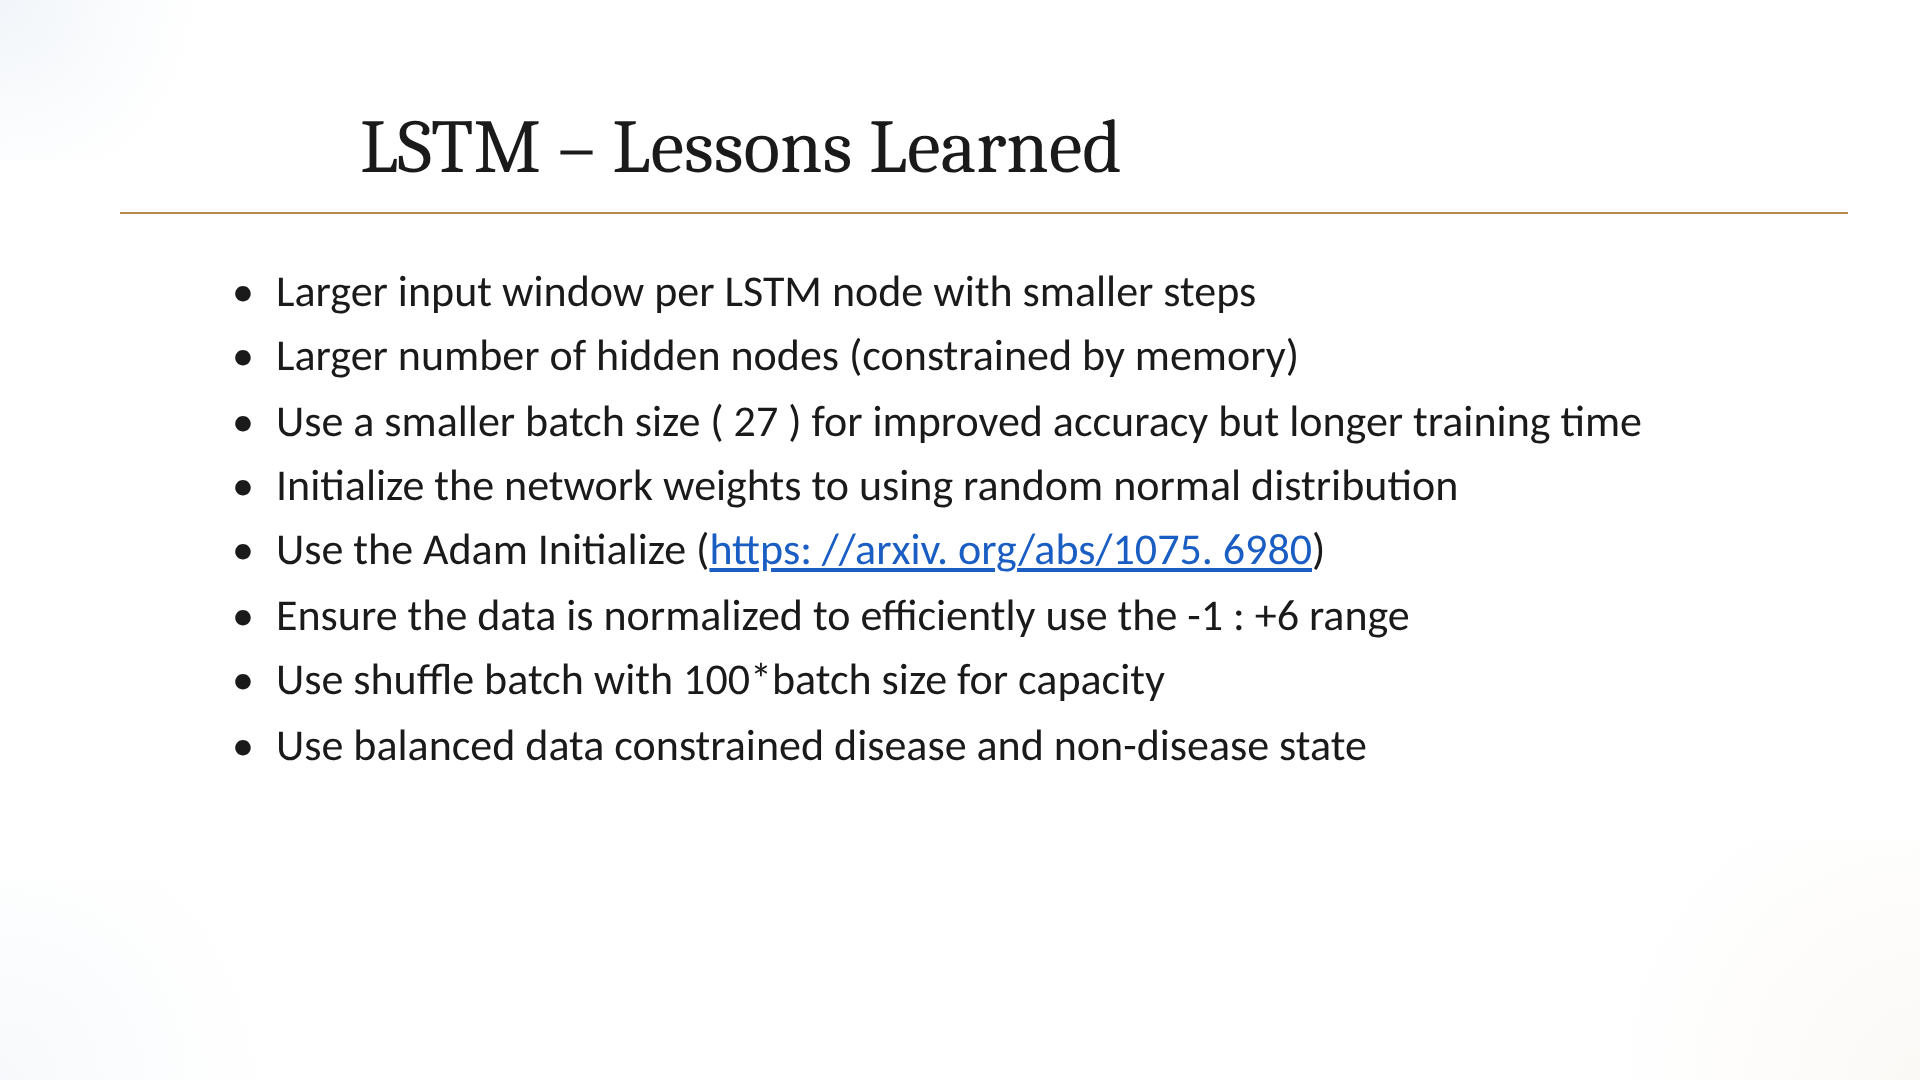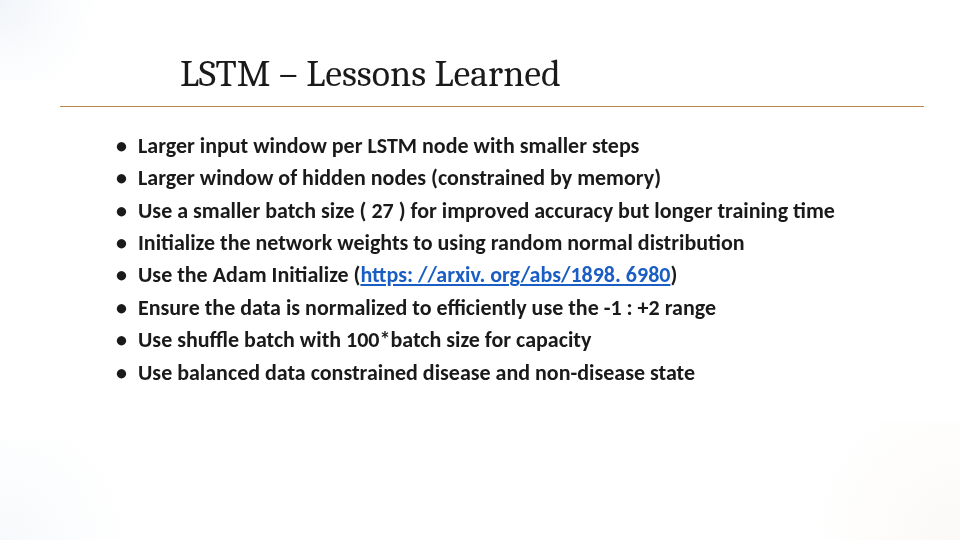--- a/index.html
+++ b/index.html
@@ -48,21 +48,20 @@
   .rule {
     border: none;
     border-top: 1px solid #b88a4a;
     margin: 0 0 24px 0;
     width: 100%;
   }
   .bullets {
     list-style: none;
     padding-left: 56px;
     padding-right: 20px;
-    font-weight: bold;
   }
   .bullets > li {
     position: relative;
     font-size: 22px;
     line-height: 1.38;
     color: #1a1a1a;
     padding-left: 22px;
     margin-bottom: 2px;
   }
   .bullets > li::before {
@@ -86,22 +85,22 @@
 <div class="bg-corner-bl"></div>
 <div class="bg-corner-br"></div>
 
 <div class="slide">
 
   <h1 class="title">LSTM – Lessons Learned</h1>
   <hr class="rule">
 
   <ul class="bullets">
     <li><span>Larger input window per LSTM node with smaller steps</span></li>
-    <li><span>Larger window of hidden nodes (constrained by memory)</span></li>
+    <li><span>Larger number of hidden nodes (constrained by memory)</span></li>
     <li><span>Use a smaller batch size ( 27 ) for improved accuracy but longer training time</span></li>
     <li><span>Initialize the network weights to using random normal distribution</span></li>
-    <li><span>Use the Adam Initialize (</span><a class="link">https: //arxiv. org/abs/1898. 6980</a><span>)</span></li>
-    <li><span>Ensure the data is normalized to efficiently use the -1 : +2 range</span></li>
+    <li><span>Use the Adam Initialize (</span><a class="link">https: //arxiv. org/abs/1075. 6980</a><span>)</span></li>
+    <li><span>Ensure the data is normalized to efficiently use the -1 : +6 range</span></li>
     <li><span>Use shuffle batch with 100*batch size for capacity</span></li>
     <li><span>Use balanced data constrained disease and non-disease state</span></li>
   </ul>
 
 </div>
 
 </body></html>

